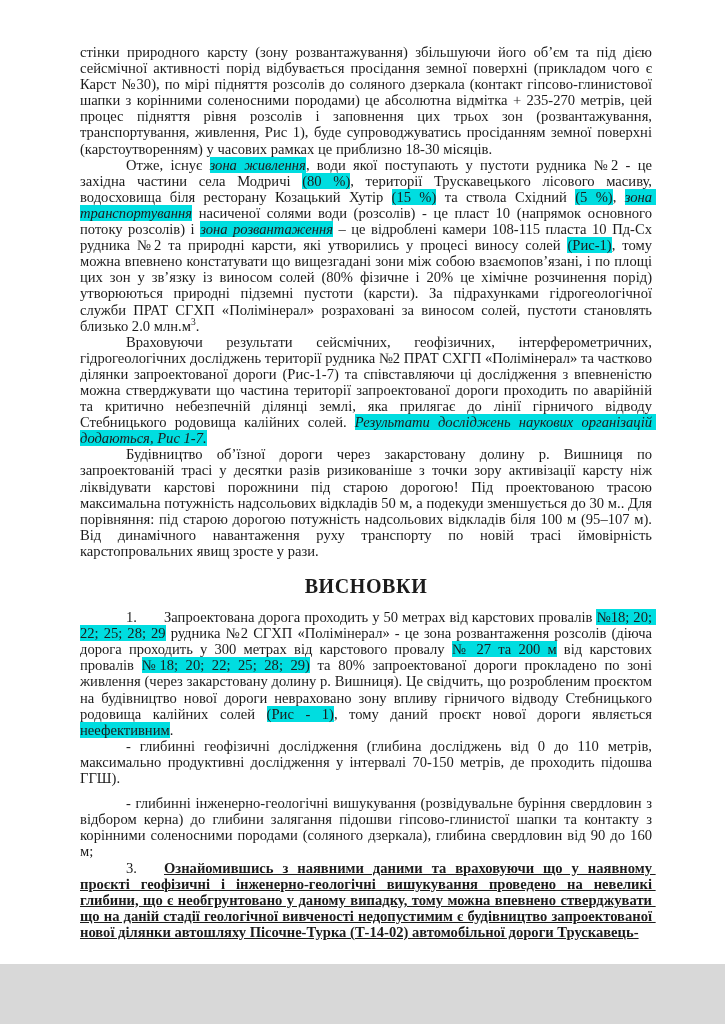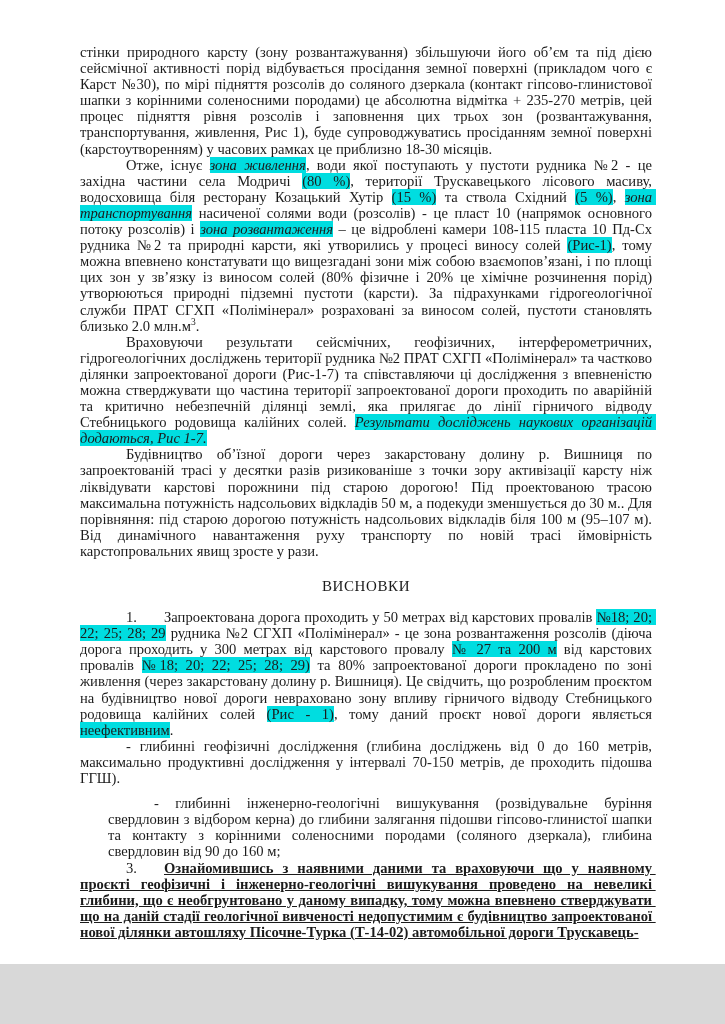--- a/index.html
+++ b/index.html
@@ -18,25 +18,25 @@
     left:80px;top:44px;
     width:572px;
     font-size:14.6px;
     line-height:16.1px;
     text-align:justify;
   }
   .doc-body p{margin:0;padding:0;text-align:justify;}
   p.indent{text-indent:46px;}
   p.list{text-indent:46px;}
   p.sub{text-indent:46px;}
-  p.gap{margin-top:9px;margin-left:28px;}
+  p.gap{margin-top:9px;}
   p.heading{
     text-align:center;
-    font-weight:normal;
-    font-size:15px;
+    font-weight:bold;
+    font-size:20px;
     letter-spacing:0.6px;
     margin-top:19px;
     margin-bottom:15px;
     text-indent:0;
   }
   span{white-space:pre-wrap;}
   .it{font-style:italic;margin-top:32px;}
   .bd{font-weight:bold;text-decoration:underline;}
   .hl{background:var(--hl);}
   .sup{vertical-align:super;font-size:9.5px;line-height:0;}
@@ -46,17 +46,17 @@
 <body>
 
 <div class="page">
   <div class="doc-body" id="doc-body">
       <p><span>стінки природного карсту (зону розвантажування) збільшуючи його об’єм та під дією сейсмічної активності порід відбувається просідання земної поверхні (прикладом чого є Карст №30), по мірі підняття розсолів до соляного дзеркала (контакт гіпсово-глинистової шапки з корінними соленосними породами) це абсолютна відмітка + 235-270 метрів, цей процес підняття рівня розсолів і заповнення цих трьох зон (розвантажування, транспортування, живлення, Рис 1), буде супроводжуватись просіданням земної поверхні (карстоутворенням) у часових рамках це приблизно 18-30 місяців.</span></p>
       <p class="indent"><span>Отже, існує </span><span class="it hl">зона живлення</span><span>, води якої поступають у пустоти рудника №2 - це західна частини села Модричі </span><span class="hl">(80 %)</span><span>, території Трускавецького лісового масиву, водосховища біля ресторану Козацький Хутір </span><span class="hl">(15 %)</span><span> та ствола Східний </span><span class="hl">(5 %)</span><span>, </span><span class="it hl">зона транспортування</span><span> насиченої солями води (розсолів) - це пласт 10 (напрямок основного потоку розсолів) і </span><span class="it hl">зона розвантаження</span><span> – це відроблені камери 108-115 пласта 10 Пд-Сх рудника №2 та природні карсти, які утворились у процесі виносу солей </span><span class="hl">(Рис-1)</span><span>, тому можна впевнено констатувати що вищезгадані зони між собою взаємопов’язані, і по площі цих зон у зв’язку із виносом солей (80% фізичне і 20% це хімічне розчинення порід) утворюються природні підземні пустоти (карсти). За підрахунками гідрогеологічної служби ПРАТ СГХП «Полімінерал» розраховані за виносом солей, пустоти становлять близько 2.0 млн.м</span><span class="sup">3</span><span>.</span></p>
       <p class="indent"><span>Враховуючи результати сейсмічних, геофізичних, інтерферометричних, гідрогеологічних досліджень території рудника №2 ПРАТ СХГП «Полімінерал» та частково ділянки запроектованої дороги (Рис-1-7) та співставляючи ці дослідження з впевненістю можна стверджувати що частина території запроектованої дороги проходить по аварійній та критично небезпечній ділянці землі, яка прилягає до лінії гірничого відводу Стебницького родовища калійних солей. </span><span class="it hl">Результати досліджень наукових організацій додаються, Рис 1-7.</span></p>
       <p class="indent"><span>Будівництво об’їзної дороги через закарстовану долину р. Вишниця по запроектованій трасі у десятки разів ризикованіше з точки зору активізації карсту ніж ліквідувати карстові порожнини під старою дорогою! Під проектованою трасою максимальна потужність надсольових відкладів 50 м, а подекуди зменшується до 30 м.. Для порівняння: під старою дорогою потужність надсольових відкладів біля 100 м (95–107 м). Від динамічного навантаження руху транспорту по новій трасі ймовірність карстопровальних явищ зросте у рази.</span></p>
       <p class="heading"><span>ВИСНОВКИ</span></p>
       <p class="list"><span class="num">1.</span><span>Запроектована дорога проходить у 50 метрах від карстових провалів </span><span class="hl">№18; 20; 22; 25; 28; 29</span><span> рудника №2 СГХП «Полімінерал» - це зона розвантаження розсолів (діюча дорога проходить у 300 метрах від карстового провалу </span><span class="hl">№ 27 та 200 м</span><span> від карстових провалів </span><span class="hl">№18; 20; 22; 25; 28; 29)</span><span> та 80% запроектованої дороги прокладено по зоні живлення (через закарстовану долину р. Вишниця). Це свідчить, що розробленим проєктом на будівництво нової дороги невраховано зону впливу гірничого відводу Стебницького родовища калійних солей </span><span class="hl">(Рис - 1)</span><span>, тому даний проєкт нової дороги являється </span><span class="hl">неефективним</span><span>.</span></p>
-      <p class="sub"><span>- глибинні геофізичні дослідження (глибина досліджень від 0 до 160 метрів, максимально продуктивні дослідження у інтервалі 70-150 метрів, де проходить підошва ГГШ).</span></p>
+      <p class="sub"><span>- глибинні геофізичні дослідження (глибина досліджень від 0 до 110 метрів, максимально продуктивні дослідження у інтервалі 70-150 метрів, де проходить підошва ГГШ).</span></p>
       <p class="sub gap"><span>- глибинні інженерно-геологічні вишукування (розвідувальне буріння свердловин з відбором керна) до глибини залягання підошви гіпсово-глинистої шапки та контакту з корінними соленосними породами (соляного дзеркала), глибина свердловин від 90 до 160 м;</span></p>
       <p class="list"><span class="num">3.</span><span class="bd">Ознайомившись з наявними даними та враховуючи що у наявному проєкті геофізичні і інженерно-геологічні вишукування проведено на невеликі глибини, що є необгрунтовано у даному випадку, тому можна впевнено стверджувати що на даній стадії геологічної вивченості недопустимим є будівництво запроектованої нової ділянки автошляху Пісочне-Турка (Т-14-02) автомобільної дороги Трускавець-</span></p>
     </div>
 </div>
 
 </body></html>

